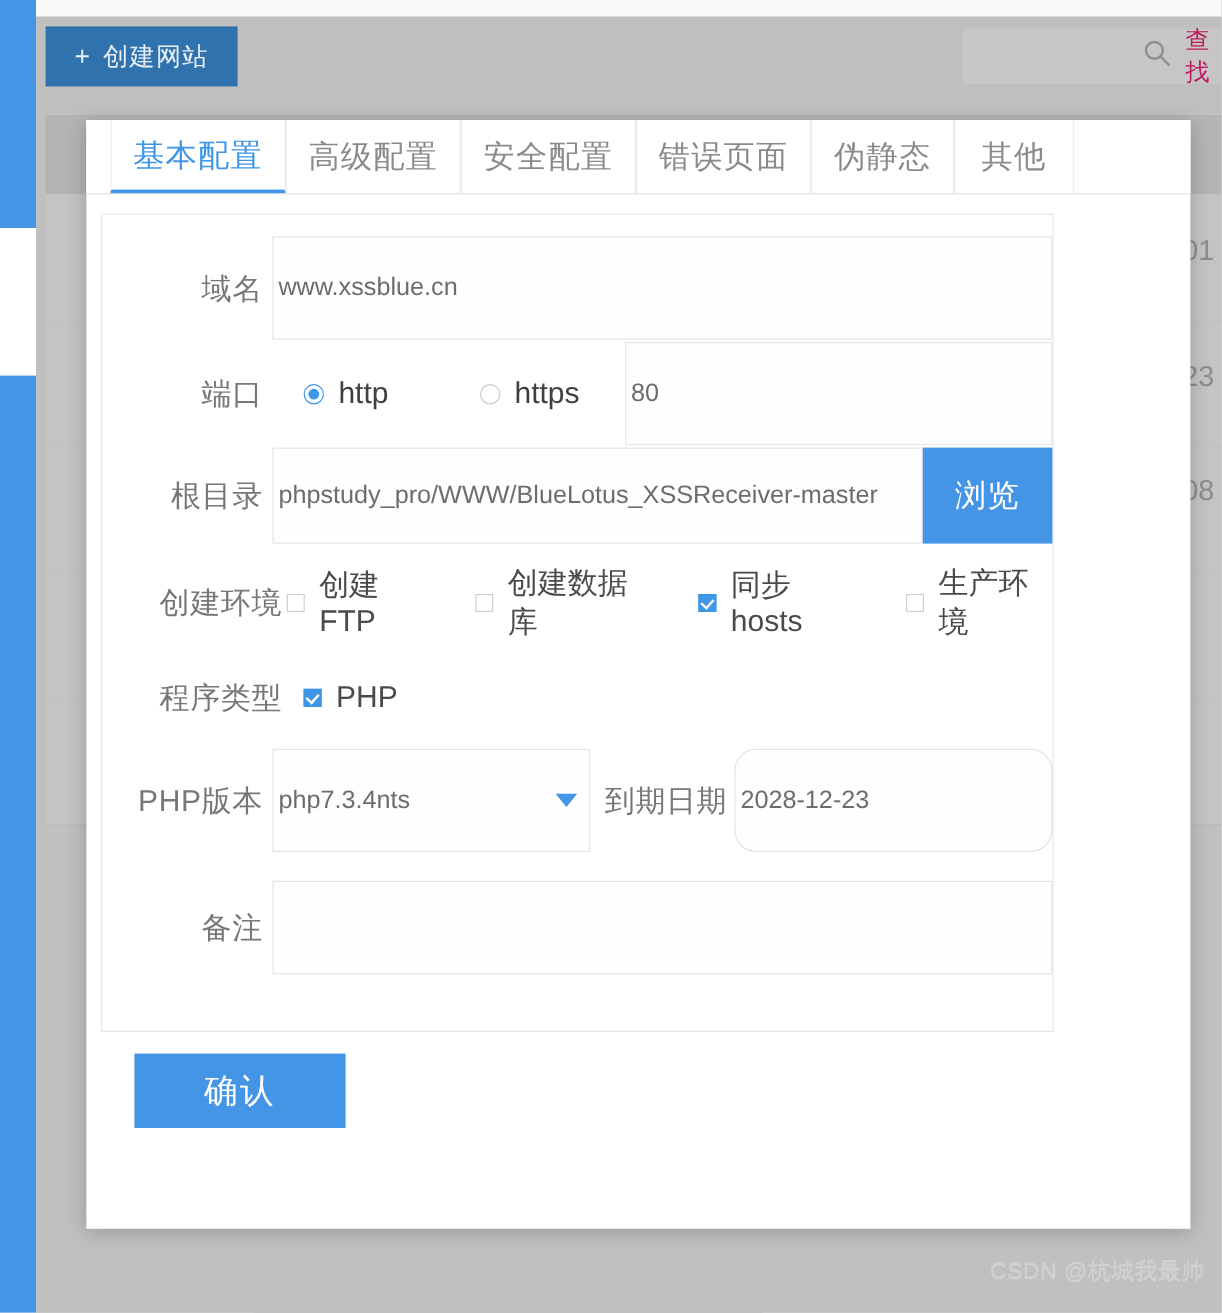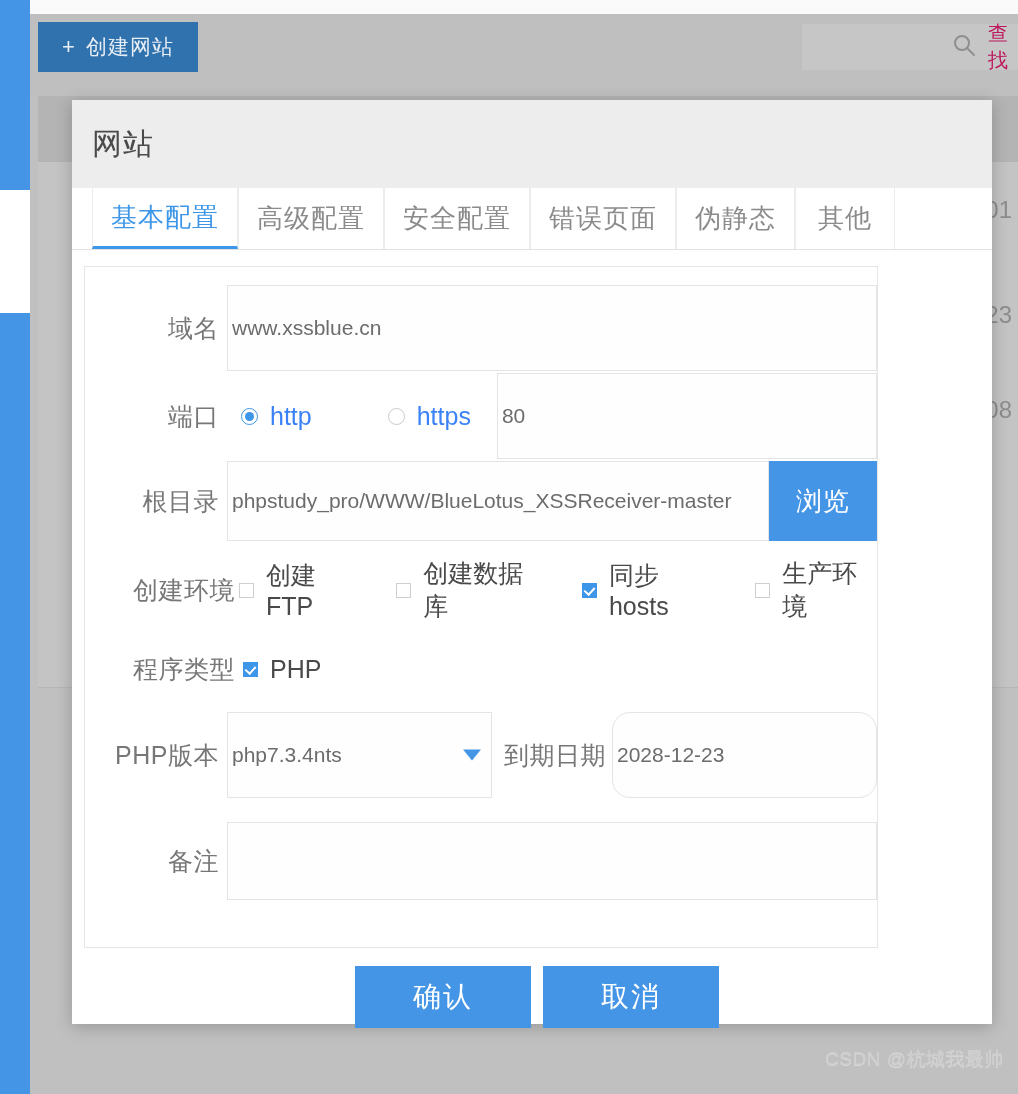--- a/index.html
+++ b/index.html
@@ -176,27 +176,27 @@
     padding: 0 4px;
     box-sizing: border-box;
     display: flex;
     align-items: center;
     font-family: "Liberation Sans", "DejaVu Sans", sans-serif;
   }
 
   .row-domain { margin-top: 4px; }
   .input-wide { width: 730px; height: 86px; }
 
-  .row-port { margin-top: 2px; }
+  .row-port { margin-top: 2px; gap: 12px; }
   .radio-wrap {
     display: flex;
     align-items: center;
     gap: 12px;
     font-size: 25px;
-    color: #3b82f6;
+    color: #404040;
     margin-right: 76px;
   }
   .radio {
     width: 17px; height: 17px;
     border-radius: 50%;
     border: 1px solid #c9c9c9;
     background: #fff;
     display: inline-block;
     position: relative;
     box-sizing: border-box;
@@ -279,23 +279,24 @@
     letter-spacing: 0.5px;
   }
   .date-input { width: 300px; height: 86px; border-radius: 18px; }
 
   .row-remark { margin-top: 24px; }
   .remark-input { width: 730px; height: 78px; }
 
   .footer {
     display: flex;
     gap: 12px;
-    justify-content: center;
+    justify-content: flex-start;
     padding-top: 18px;
     padding-left: 10px;
+    margin-left: 30px;
   }
   .fbtn {
     width: 176px; height: 62px;
     background: #4595e6;
     color: #fff;
     font-size: 28px;
     display: flex;
     align-items: center;
     justify-content: center;
     letter-spacing: 2px;
@@ -340,23 +341,20 @@
     <span>查找</span>
   </div>
 
   <div class="bg-left-rail">
     <div class="rail-seg a"></div>
     <div class="rail-seg b"></div>
   </div>
 
   <div class="modal">
 
-    <div class="modal-header">
-      <span class="modal-title">网站</span>
-    </div>
 
     <div class="tabs">
       <div class="tab active">
           <span>基本配置</span>
         </div>
       <div class="tab">
           <span>高级配置</span>
         </div>
       <div class="tab">
           <span>安全配置</span>
@@ -416,21 +414,21 @@
           <span>同步hosts</span>
         </label>
         <label class="cb-item" style="margin-left:42px;">
           <span class="checkbox"></span>
           <span>生产环境</span>
         </label>
       </div>
 
       <div class="row row-type">
         <div class="flabel" style="width:150px;padding-right:0;">程序类型</div>
-        <label class="cb-item" style="margin-left:8px;">
+        <label class="cb-item" style="margin-left:18px;">
           <span class="checkbox checked"></span>
           <span>PHP</span>
         </label>
       </div>
 
       <div class="row row-phpver">
         <div class="flabel">PHP版本</div>
         <div class="finput select-box">
           <span>php7.3.4nts</span>
           <span class="caret"></span>
@@ -441,20 +439,19 @@
 
       <div class="row row-remark">
         <div class="flabel">备注</div>
         <div class="finput remark-input"></div>
       </div>
 
     </div>
 
     <div class="footer">
       <div class="fbtn">确认</div>
-      <div class="fbtn">取消</div>
     </div>
 
   </div>
 
   <div class="watermark">CSDN @杭城我最帅</div>
 
 </div>
 
 </body></html>

